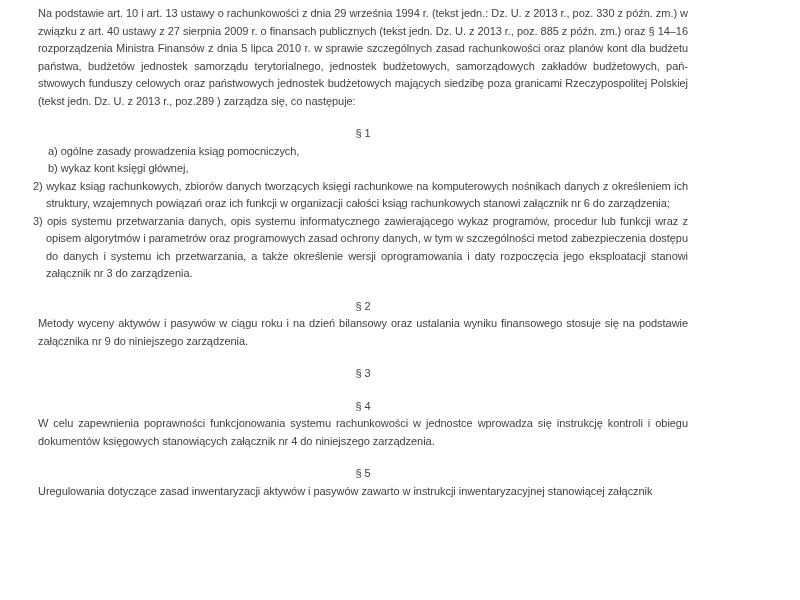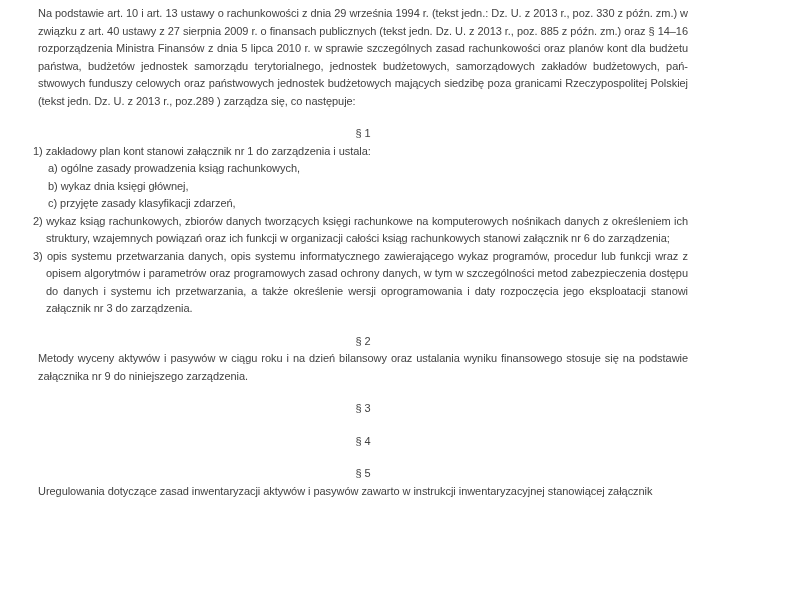--- a/index.html
+++ b/index.html
@@ -26,36 +26,35 @@
 </style>
 </head>
 <body>
 
 <div class="page">
 
   <p class="para">Na podstawie art. 10 i art. 13 ustawy o rachunkowości z dnia 29 września 1994 r. (tekst jedn.: Dz. U. z 2013 r., poz. 330 z późn. zm.) w związku z art. 40 ustawy z 27 sierpnia 2009 r. o finansach publicznych (tekst jedn. Dz. U. z 2013 r., poz. 885 z późn. zm.) oraz § 14–16 rozporządzenia Ministra Finansów z dnia 5 lipca 2010 r. w sprawie szczególnych zasad rachunkowości oraz planów kont dla budżetu państwa, budżetów jednostek samorządu terytorialnego, jednostek budżetowych, samorządowych zakładów budżetowych, pań­stwowych funduszy celowych oraz państwowych jednostek budżetowych mających siedzibę poza granicami Rzeczypospolitej Polskiej (tekst jedn. Dz. U. z 2013 r., poz.289 ) zarządza się, co następuje:</p>
 
   <div class="heading">§ 1</div>
 
-  <div class="item lvl1"><span>1)</span> <span>zakładowy plan kont stanowi załącznik nr 1 do zarządzenia i ustala:</span></div>
 
-  <div class="item lvl2"><span>a)</span> <span>ogólne zasady prowadzenia ksiąg rachunkowych,</span></div>
+  <div class="item lvl2"><span>a)</span> <span>ogólne zasady prowadzenia ksiąg pomocniczych,</span></div>
 
-  <div class="item lvl2"><span>b)</span> <span>wykaz dnia księgi głównej,</span></div>
+  <div class="item lvl2"><span>b)</span> <span>wykaz kont księgi głównej,</span></div>
 
-  <div class="item lvl2"><span>c)</span> <span>przyjęte zasady klasyfikacji zdarzeń,</span></div>
 
 
   <div class="item lvl1"><span>2)</span> <span>wykaz ksiąg rachunkowych, zbiorów danych tworzących księgi rachunkowe na komputerowych nośnikach danych z określeniem ich struktury, wzajemnych powiązań oraz ich funkcji w organizacji całości ksiąg rachunkowych stanowi załącznik nr 6 do zarządzenia;</span></div>
 
   <div class="item lvl1"><span>3)</span> <span>opis systemu przetwarzania danych, opis systemu informatycznego zawierającego wykaz programów, procedur lub funkcji wraz z opisem algorytmów i parametrów oraz programowych zasad ochrony danych, w tym w szczególności metod zabezpieczenia do­stępu do danych i systemu ich przetwarzania, a także określenie wersji oprogramowania i daty rozpoczęcia jego eksploatacji sta­nowi załącznik nr 3 do zarządzenia.</span></div>
 
   <div class="heading">§ 2</div>
   <p class="para">Metody wyceny aktywów i pasywów w ciągu roku i na dzień bilansowy oraz ustalania wyniku finansowego stosuje się na podstawie załącznika nr 9 do niniejszego zarządzenia.</p>
 
   <div class="heading">§ 3</div>
 
   <div class="heading">§ 4</div>
+  <p class="para">W celu zapewnienia poprawności funkcjonowania systemu rachunkowości w jednostce wprowadza się instrukcję kontroli i obiegu dokumentów księgowych stanowiących załącznik nr 4 do niniejszego zarządzenia.</p>
 
   <div class="heading">§ 5</div>
   <p class="para">Uregulowania dotyczące zasad inwentaryzacji aktywów i pasywów zawarto w instrukcji inwentaryzacyjnej stanowiącej załącznik</p>
 
 </div>
 
 </body></html>

